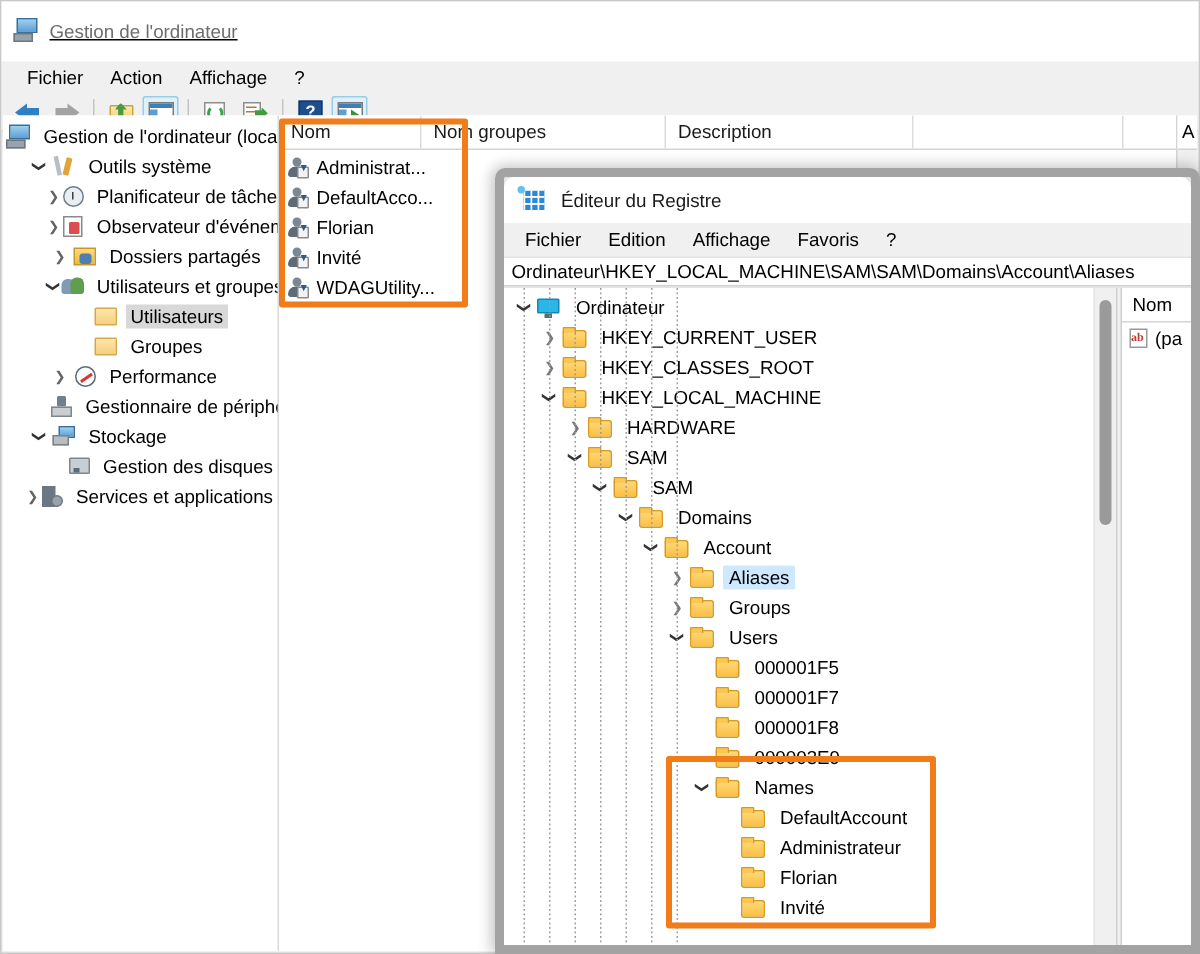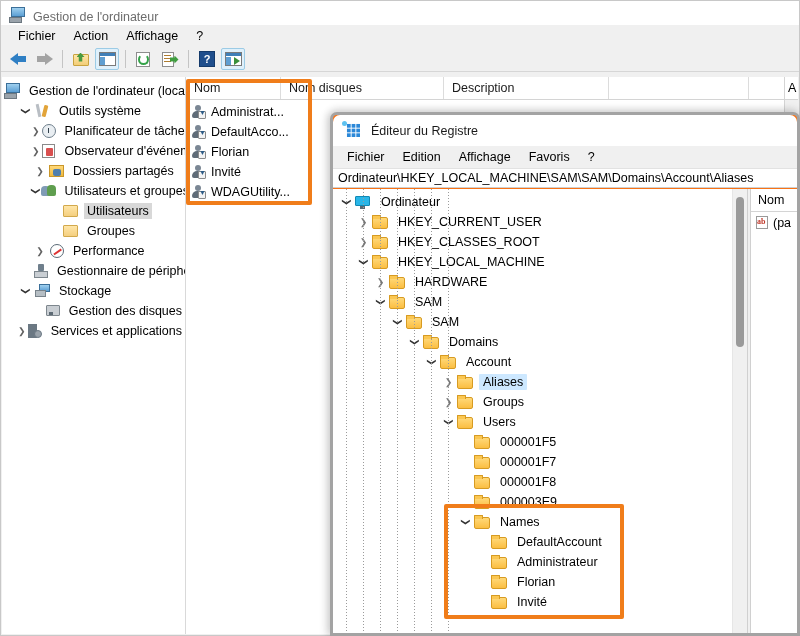--- a/index.html
+++ b/index.html
@@ -12,23 +12,24 @@
   }
   #root { position: relative; width: 800px; height: 636px; }
 
   
   .cm-window {
     position: absolute; left: 0; top: 0; width: 800px; height: 636px;
     background: #f0f0f0;
     border: 1px solid #c8c8c8;
   }
   .cm-titlebar {
-    height: 24px; background: #ffffff;
-    display: flex; align-items: flex-end; padding-left: 8px;
+    height: 40px; background: #ffffff;
+    display: flex; align-items: center; padding-left: 8px;
     border-bottom: 1px solid #ffffff;
+    text-decoration: underline;
   }
   .cm-title-icon { width: 17px; height: 17px; position: relative; margin-right: 7px; }
   .cm-title-text { color: #6d6d6d; font-size: 12.5px; }
 
   .cm-menubar {
     height: 22px; background: #f0f0f0;
     display: flex; align-items: center; padding-left: 8px; gap: 0px;
   }
   .cm-menubar .mi { padding: 2px 9px; color: #000; font-size: 12.5px; cursor: default; }
 
@@ -69,22 +70,22 @@
   .lrow { height: 20px; display: flex; align-items: center; padding-left: 4px; font-size: 12.5px; }
   .lrow .uico { width: 18px; height: 16px; position: relative; margin-right: 3px; flex: none; }
 
   
   .cm-actions { width: 14px; background: #f0f0f0; border-left: 1px solid #d4d4d4; position: relative; }
   .cm-actions .ahdr { height: 23px; background: #fff; border-bottom: 1px solid #d4d4d4; font-size: 12.5px; padding-left: 3px; padding-top: 4px; overflow: hidden; white-space: nowrap; }
 
   
   .re-window {
     position: absolute; left: 330px; top: 112px; width: 470px; height: 524px;
-    background: #f97316;
-    border: 3px solid #a3a3a3;
+    background: #e5e5e5;
+    border: 6px solid #a3a3a3;
     border-top-left-radius: 7px; border-top-right-radius: 7px;
     box-shadow: -3px 0 9px rgba(0,0,0,0.16), 0 -3px 9px rgba(0,0,0,0.10);
     overflow: hidden;
   }
   .re-titlebar {
     height: 31px; background: #ffffff;
     display: flex; align-items: center; padding-left: 13px;
     border-top-left-radius: 7px; border-top-right-radius: 7px;
   }
   .re-title-icon { width: 17px; height: 17px; position: relative; margin-right: 8px; }
@@ -414,21 +415,21 @@
                 <span class="g2"></span>
               </span>
             </span>
             <span class="lbl">Services et applications</span>
           </div>
         </div>
 
       <div class="cm-list">
         <div class="lst-header" id="lst-header">
             <div class="col" style="width: 95px;">Nom</div>
-            <div class="col" style="width: 163px;">Nom disques</div>
+            <div class="col" style="width: 163px;">Nom groupes</div>
             <div class="col" style="width: 165px;">Description</div>
             <div class="col" style="width: 140px;"></div>
           </div>
         <div class="lst-rows" id="lst-rows">
             <div class="lrow">
               <span class="uico">
                 <span class="usericon">
                   <span class="head"></span>
                   <span class="body"></span>
                   <span class="arrowbox"></span>

